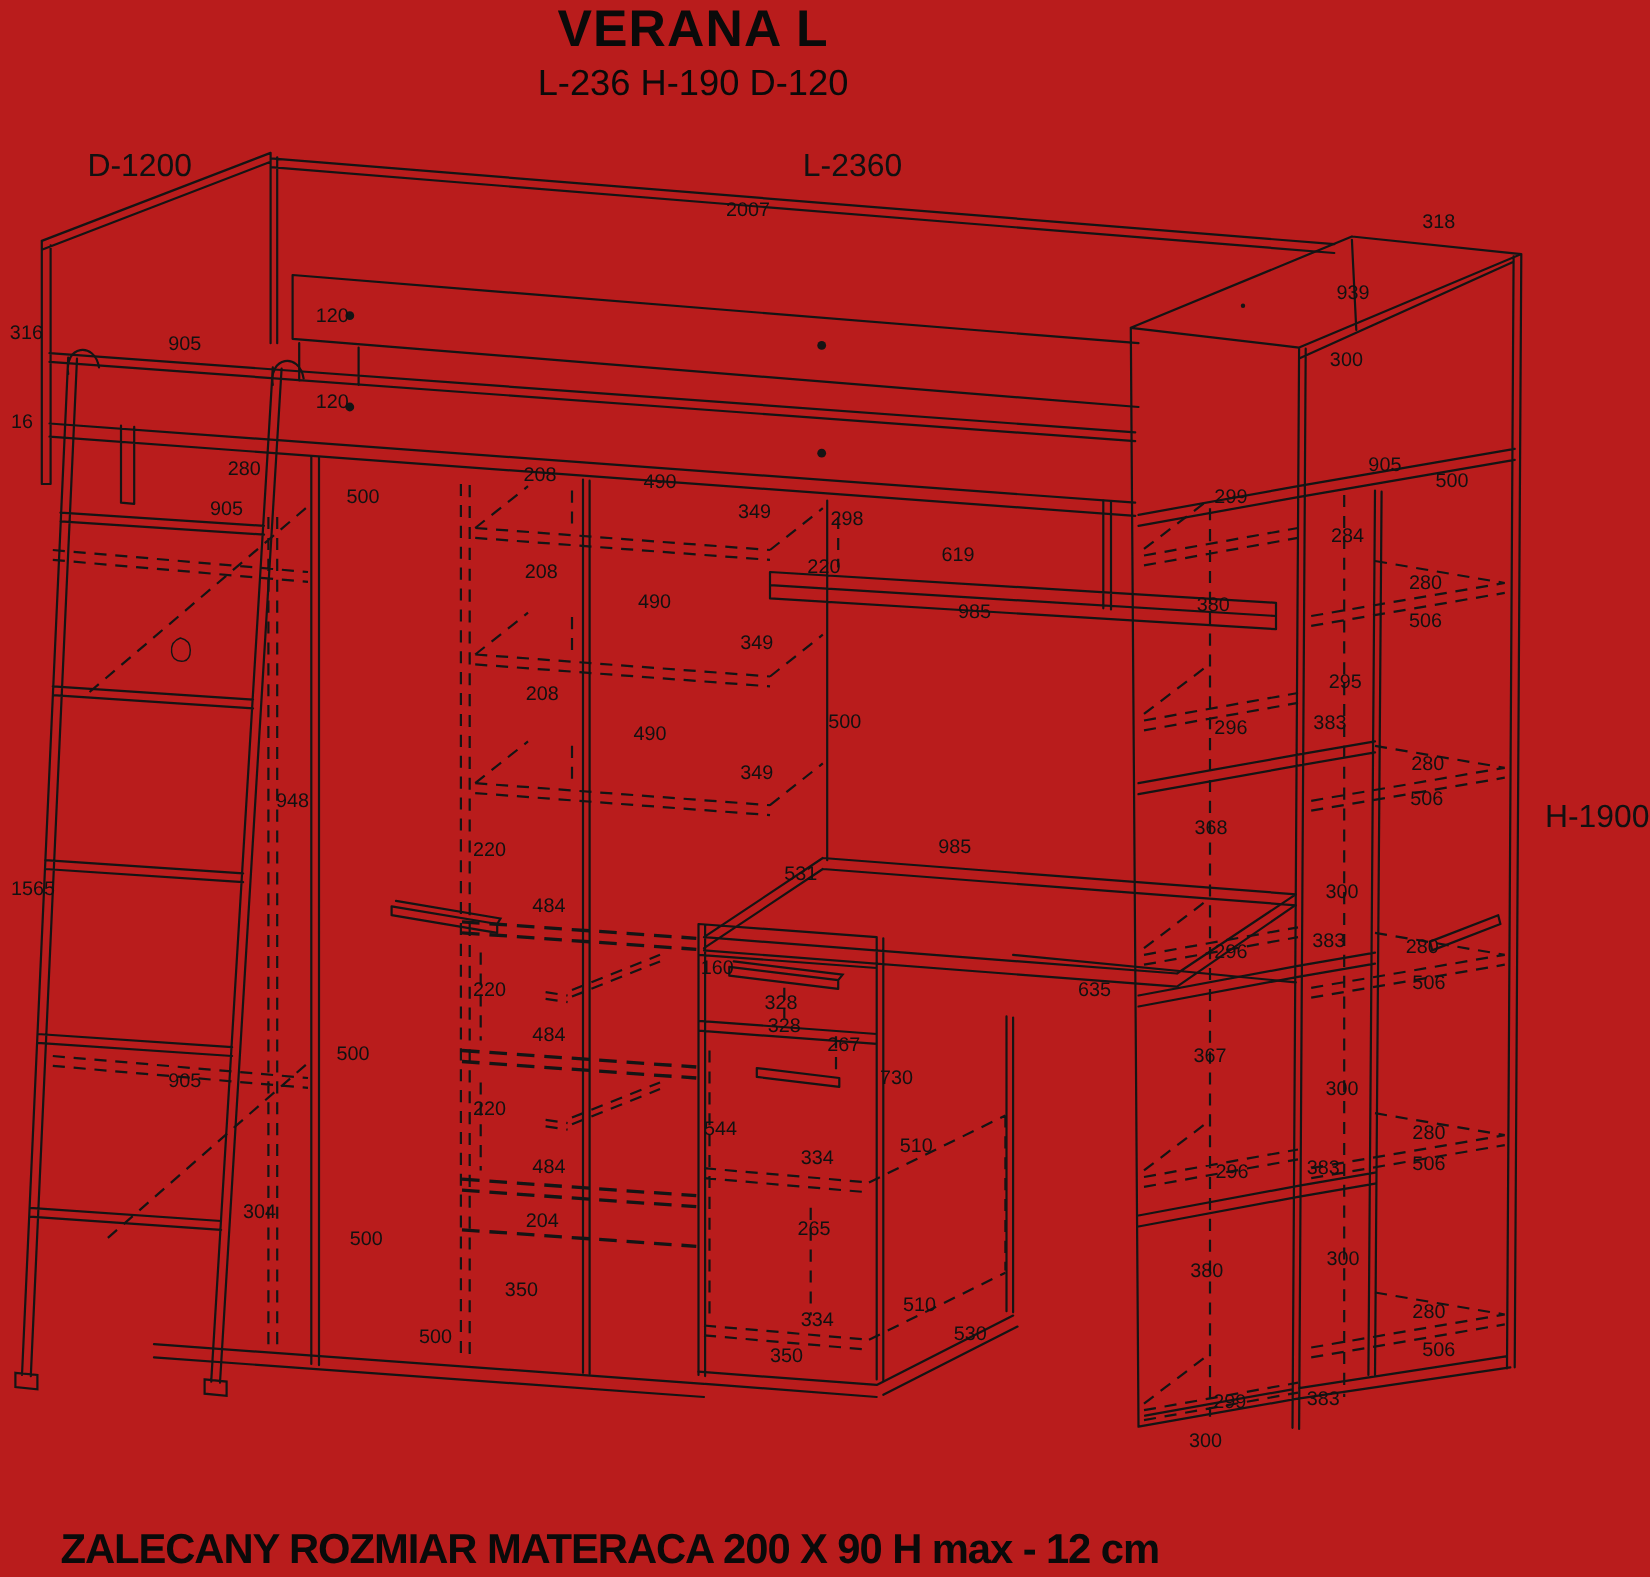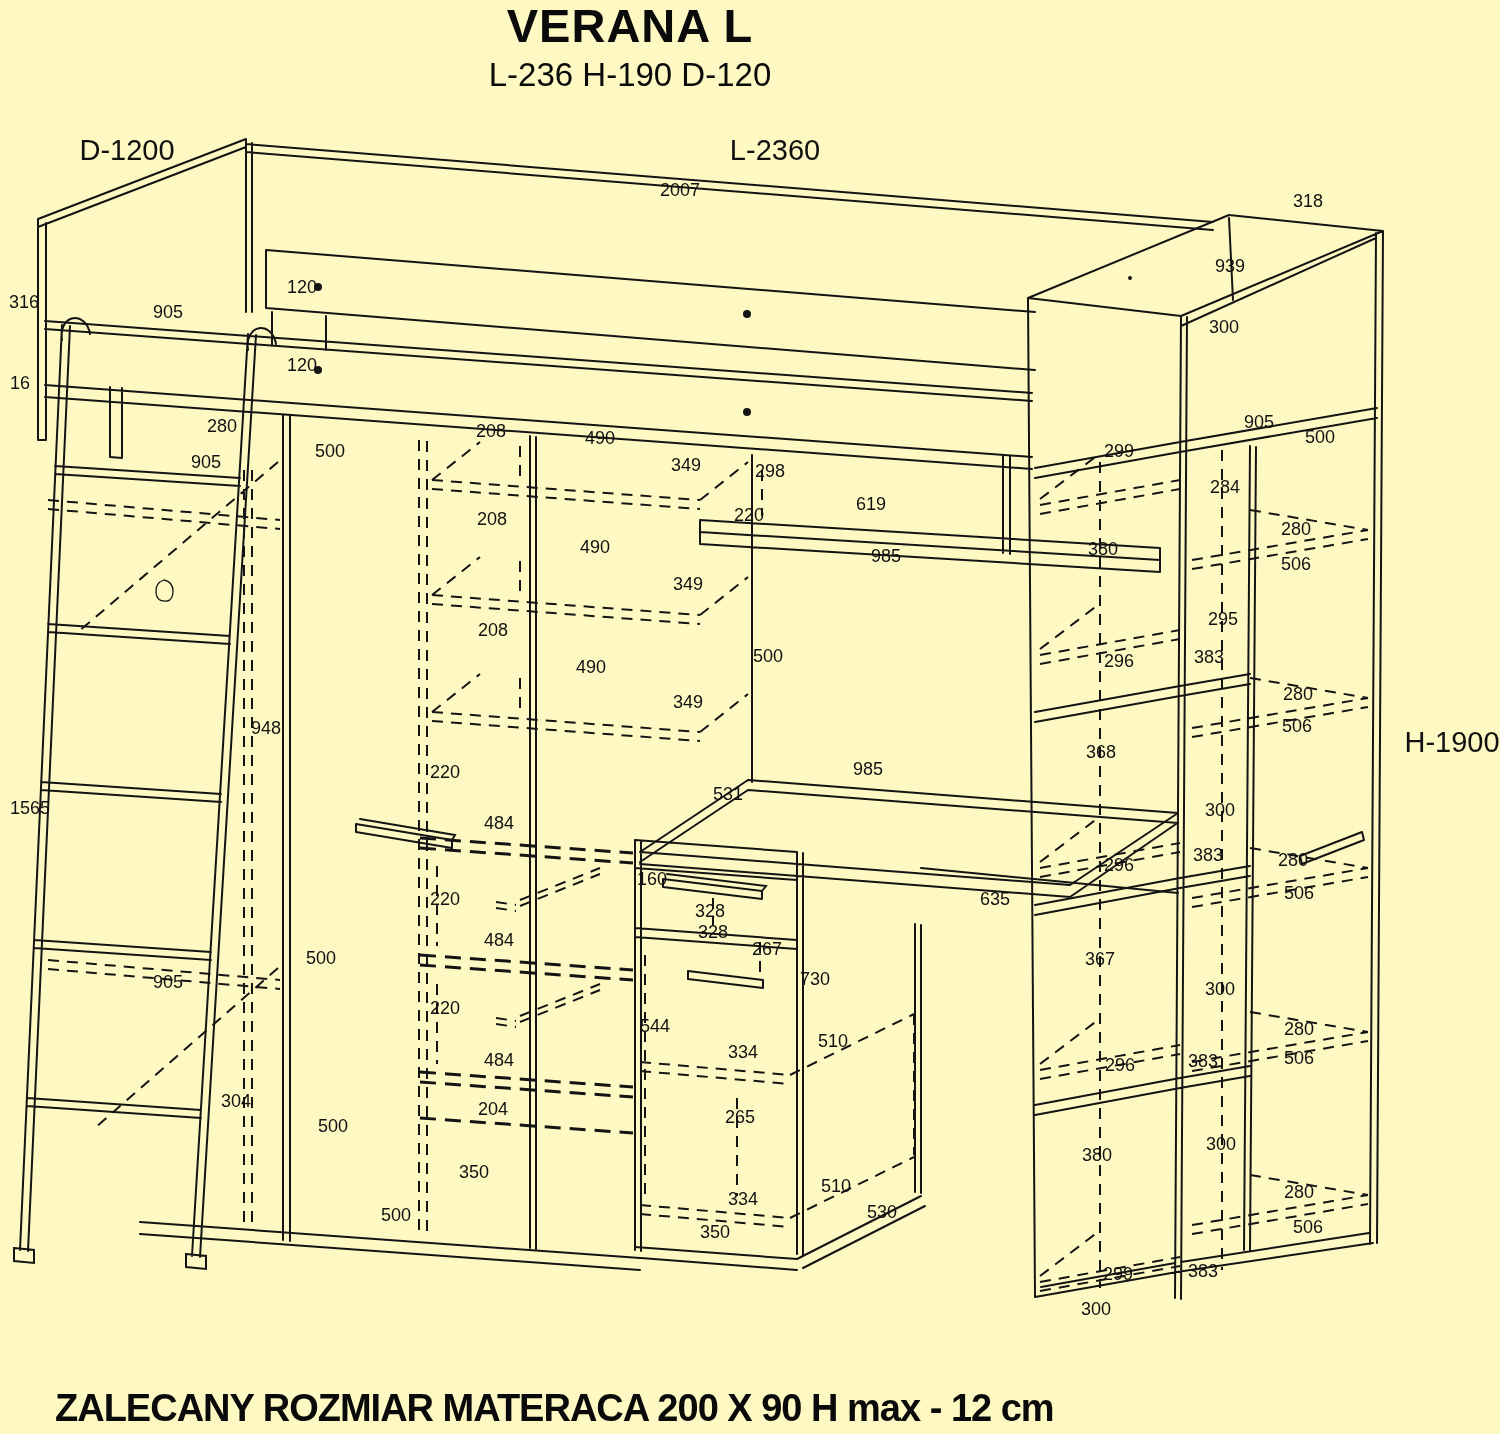--- a/index.html
+++ b/index.html
@@ -1,16 +1,16 @@
 <!DOCTYPE html>
 <html><head>
 <meta charset="utf-8">
 <style>
   html,body{margin:0;padding:0;background:#ffffff;}
-  .page{position:relative;width:1500px;height:1434px;background:#fef9c3;overflow:hidden;
+  .page{position:relative;width:1500px;height:1434px;background:#b91c1c;overflow:hidden;
         font-family:"Liberation Sans", sans-serif;}
   svg{display:block}
   .outline{stroke:#141414;stroke-width:2;fill:none;stroke-linecap:round;}
   .outline-thin{stroke:#141414;stroke-width:1.3;fill:none;}
   .dashed{stroke:#141414;stroke-width:2;fill:none;stroke-dasharray:11 8;stroke-linecap:butt;}
   .dashed-heavy{stroke:#141414;stroke-width:3;fill:none;stroke-dasharray:16 9;}
   .dim-label{font-family:"Liberation Sans", sans-serif;font-size:18px;fill:#111;}
   .axis-label{font-family:"Liberation Sans", sans-serif;font-size:29px;fill:#111;}
   .title-text{font-family:"Liberation Sans", sans-serif;font-size:47px;font-weight:bold;fill:#0a0a0a;letter-spacing:1px;}
   .subtitle-text{font-family:"Liberation Sans", sans-serif;font-size:33px;fill:#0a0a0a;}

